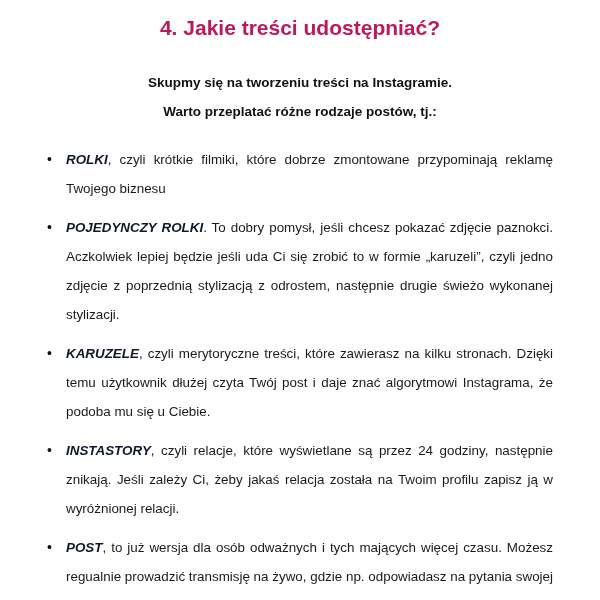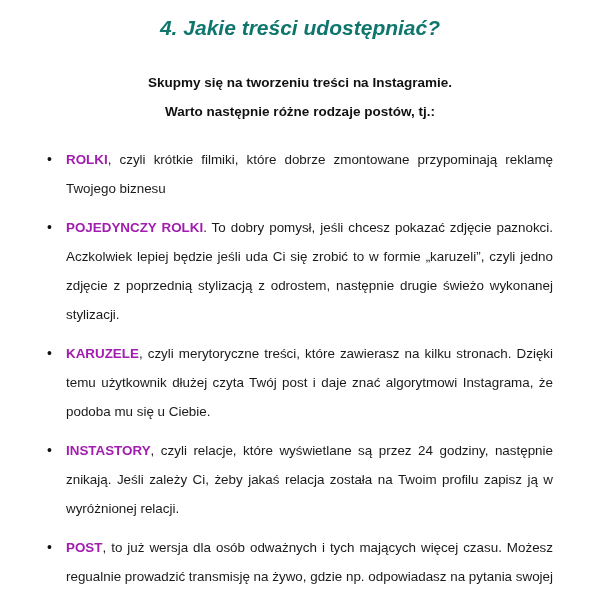--- a/index.html
+++ b/index.html
@@ -16,23 +16,22 @@
       position: relative;
     }
     .page-title {
       position: absolute;
       top: 16px;
       left: 0;
       width: 600px;
       text-align: center;
       font-size: 21px;
       font-weight: bold;
-      color: #0f766e;
+      color: #be185d;
       margin: 0;
-      font-style: italic;
     }
     .intro {
       position: absolute;
       top: 68px;
       left: 0;
       width: 600px;
       text-align: center;
       font-size: 13.5px;
       font-weight: bold;
       line-height: 29px;
@@ -61,31 +60,32 @@
     .bullet {
       position: absolute;
       left: 47px;
       top: 0;
       font-size: 14px;
       line-height: 29px;
       color: #111;
     }
     .term {
       font-weight: bold;
-      color: #a21caf;
+      color: #0f172a;
+      font-style: italic;
     }
   </style>
 </head>
 <body>
 
 <h1 class="page-title">4. Jakie treści udostępniać?</h1>
 
 <div class="intro">
   <div>Skupmy się na tworzeniu treści na Instagramie.</div>
-  <div>Warto następnie różne rodzaje postów, tj.:</div>
+  <div>Warto przeplatać różne rodzaje postów, tj.:</div>
 </div>
 
 <ul class="content-list">
   <li class="content-item">
     <span class="bullet">•</span>
     <span class="term">ROLKI</span><span>, czyli krótkie filmiki, które dobrze zmontowane przypominają reklamę Twojego biznesu</span>
   </li>
   <li class="content-item">
     <span class="bullet">•</span>
     <span class="term">POJEDYNCZY ROLKI</span><span>. To dobry pomysł, jeśli chcesz pokazać zdjęcie paznokci. Aczkolwiek lepiej będzie jeśli uda Ci się zrobić to w formie „karuzeli”, czyli jedno zdjęcie z poprzednią stylizacją z odrostem, następnie drugie świeżo wykonanej stylizacji.</span>

